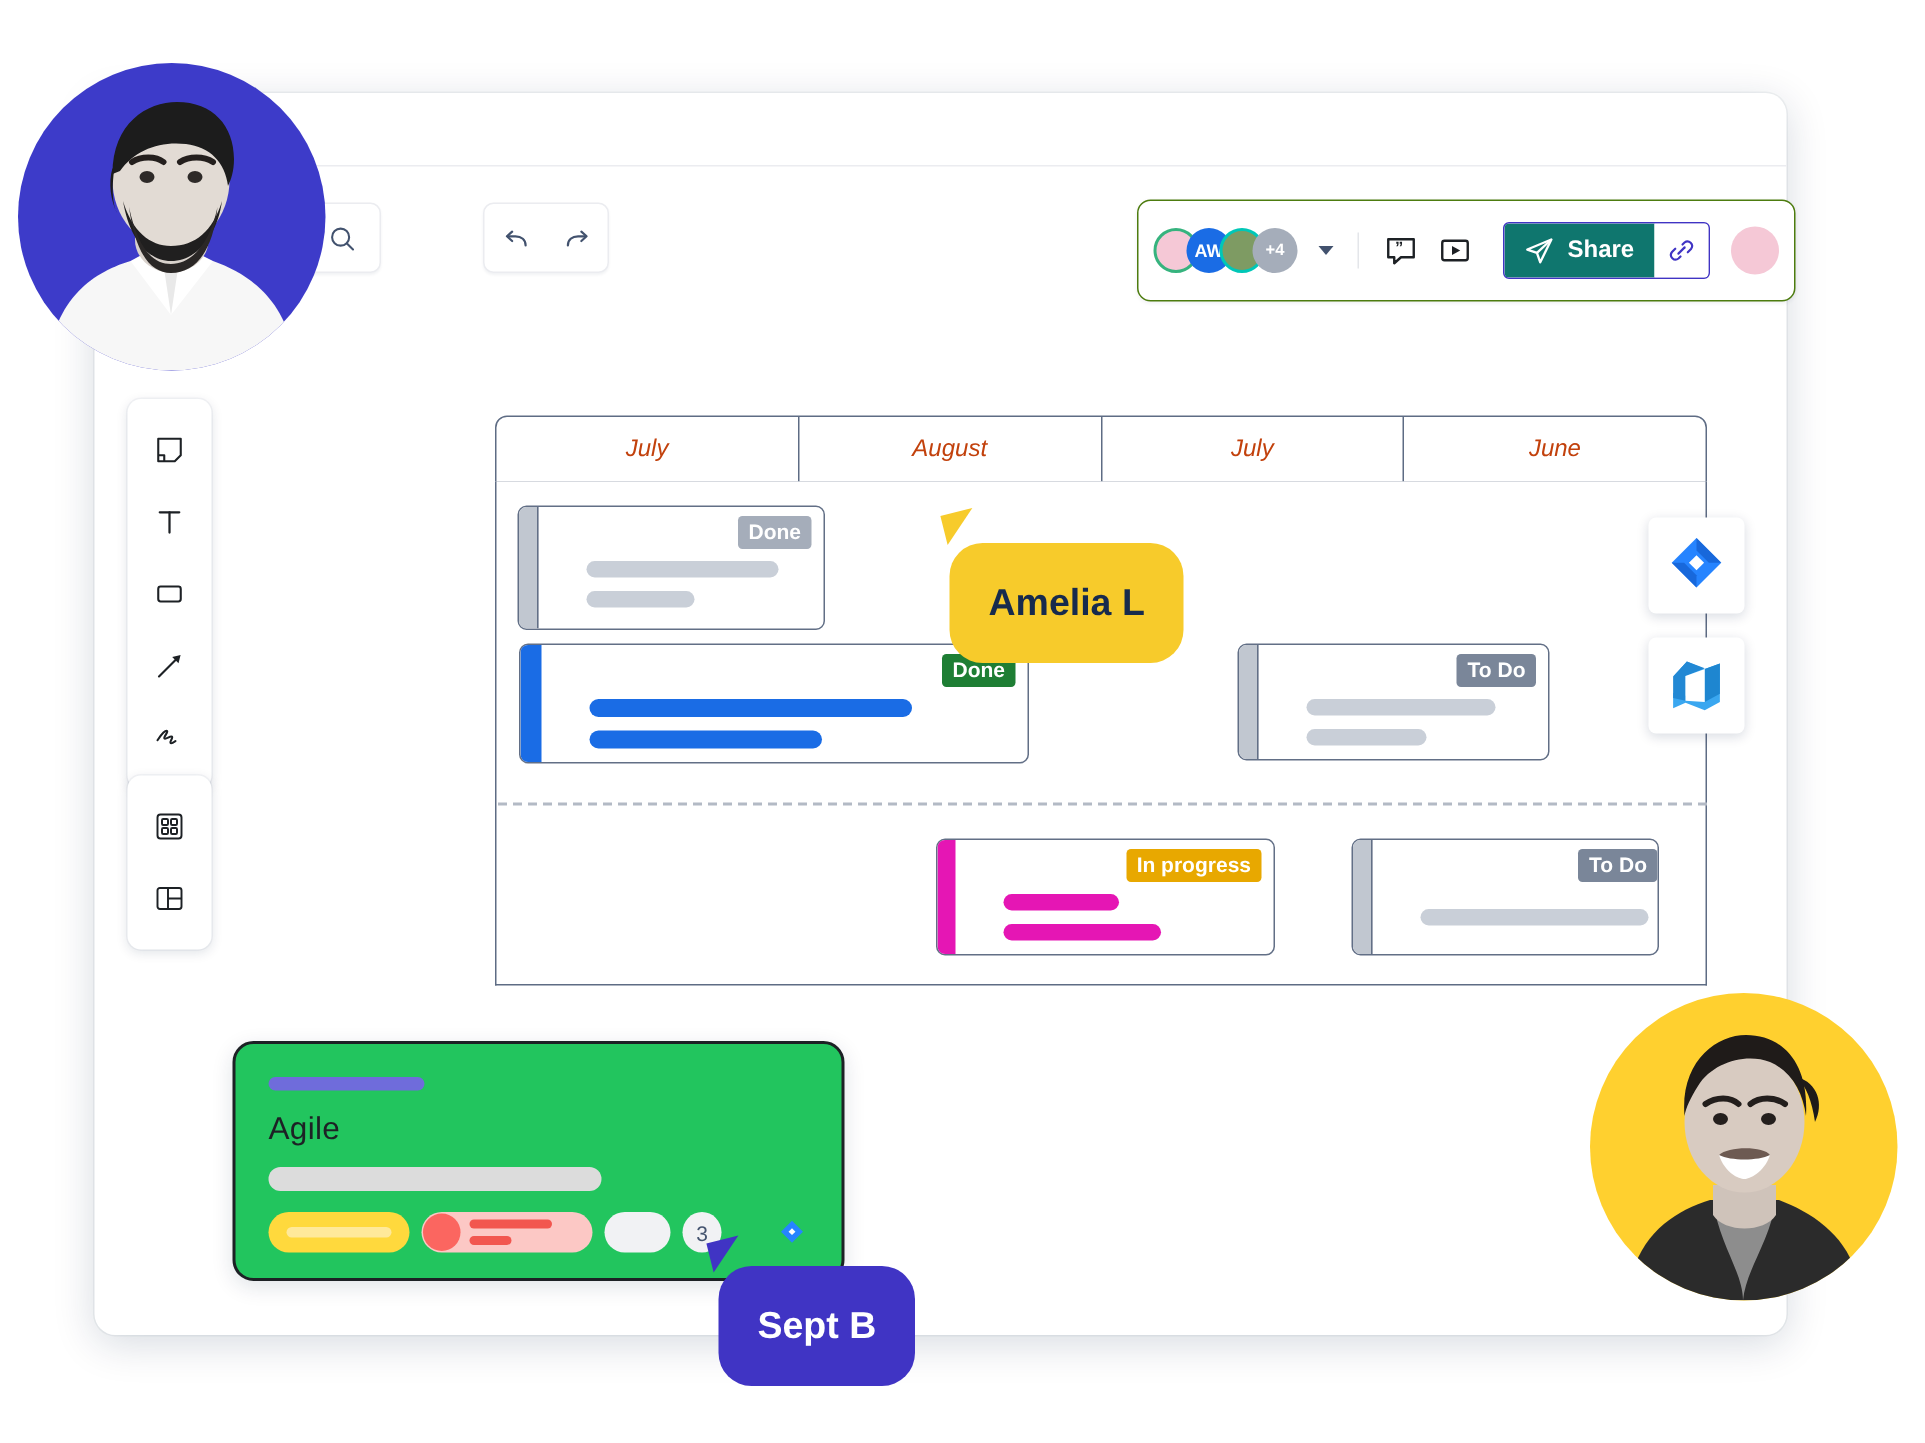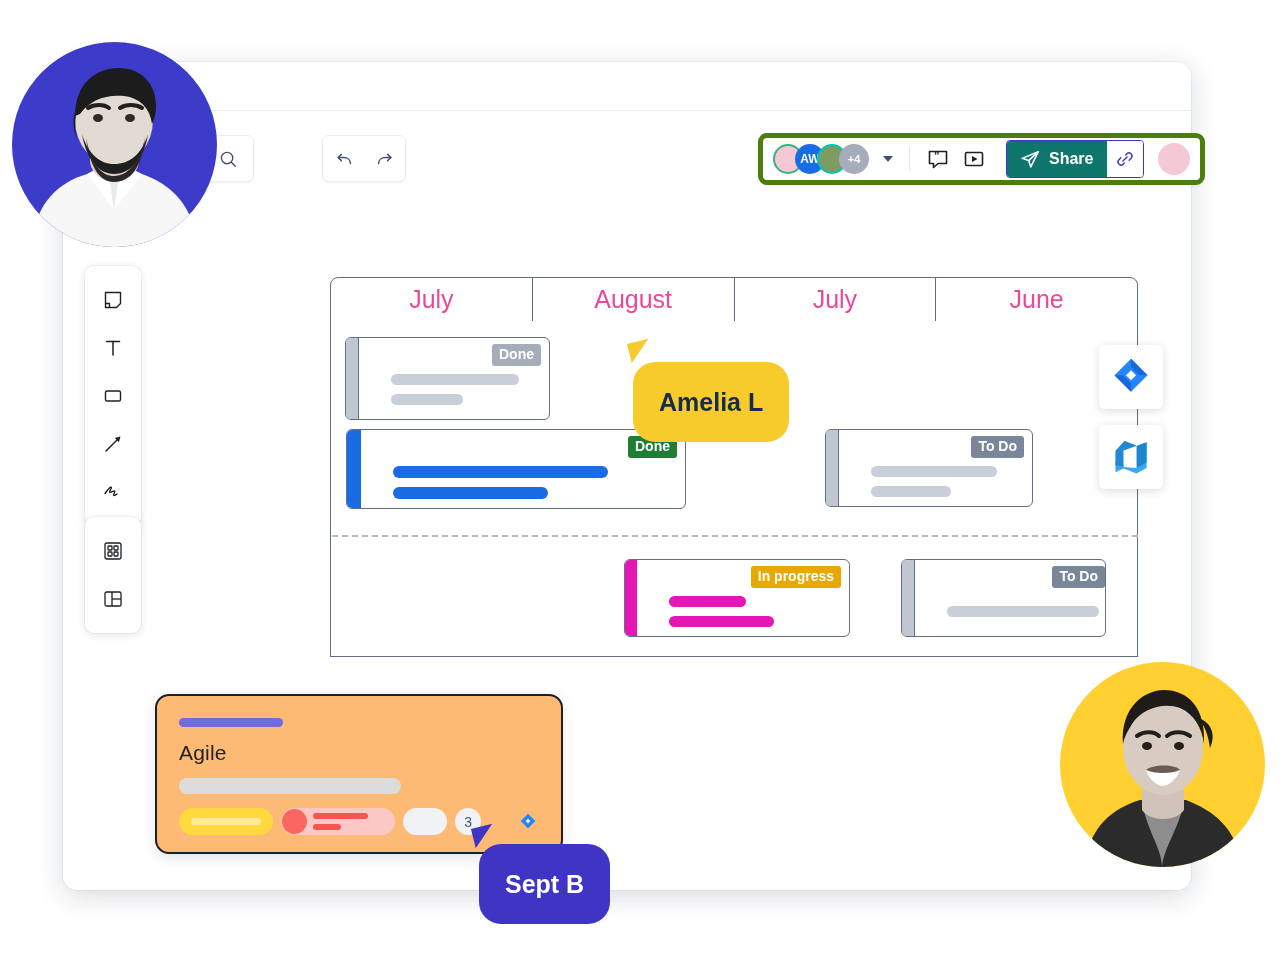--- a/index.html
+++ b/index.html
@@ -72,23 +72,23 @@
     width: 1px;
     height: 22px;
     background: #e4e6ea;
   }
 
   
   .header-right {
     position: absolute;
     left: 758px;
     top: 133px;
-    height: 52px;
-    background: #ffffff;
-    border: 5px solid #4d7c0f;
+    height: 68px;
+    background: #ffffff;
+    border: 1px solid #4d7c0f;
     border-radius: 9px;
     box-shadow: 0 1px 3px rgba(9,30,66,0.07);
     display: flex;
     align-items: center;
     padding: 0 10px;
     box-sizing: border-box;
   }
   .avatar-stack { display: flex; align-items: center; }
   .avatar {
     width: 30px; height: 30px;
@@ -229,24 +229,25 @@
     border: 1px solid #5e6c84;
     border-radius: 8px 8px 0 0;
     box-sizing: border-box;
     background: #ffffff;
   }
   .month {
     flex: 1;
     display: flex;
     align-items: center;
     justify-content: center;
-    font-size: 25px;
-    color: #ec4899;
+    font-size: 16px;
+    color: #c2410c;
     border-right: 1px solid #5e6c84;
     box-sizing: border-box;
+    font-style: italic;
   }
   .month:last-child { border-right: none; }
   .board-body {
     position: absolute;
     left: 0; top: 44px;
     width: 100%;
     height: 336px;
     border: 1px solid #5e6c84;
     border-top: none;
     box-sizing: border-box;
@@ -307,21 +308,21 @@
     cursor: pointer;
   }
 
   
   .agile-card {
     position: absolute;
     left: 155px;
     top: 694px;
     width: 408px;
     height: 160px;
-    background: #fdba74;
+    background: #22c55e;
     border: 2px solid #1d2125;
     border-radius: 14px;
     box-sizing: border-box;
     padding: 22px 22px 0 22px;
     box-shadow: 0 4px 14px rgba(9,30,66,0.12);
   }
   .agile-topbar {
     width: 104px; height: 9px;
     border-radius: 5px;
     background: #6f6cdb;

